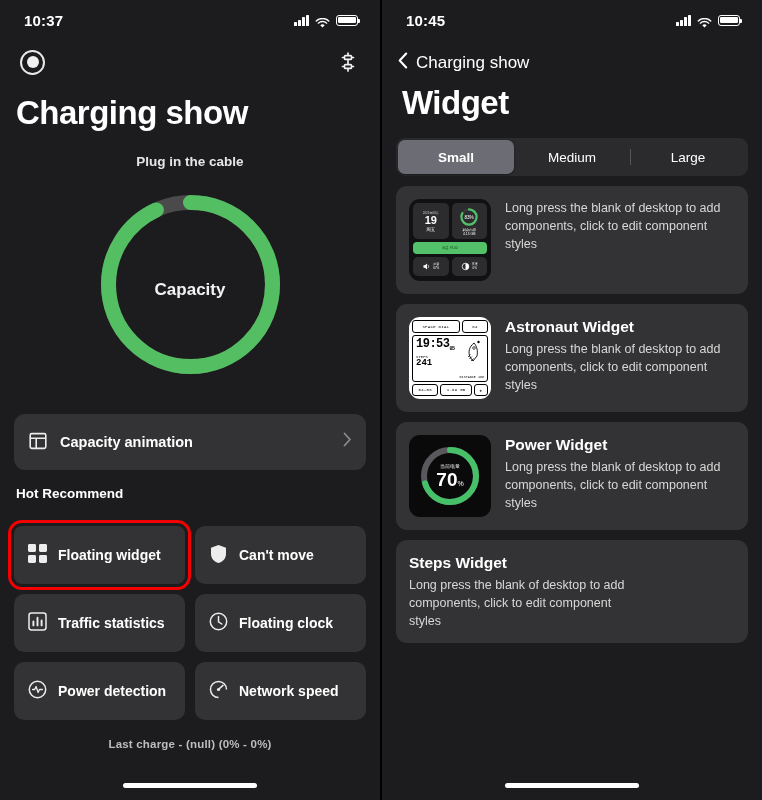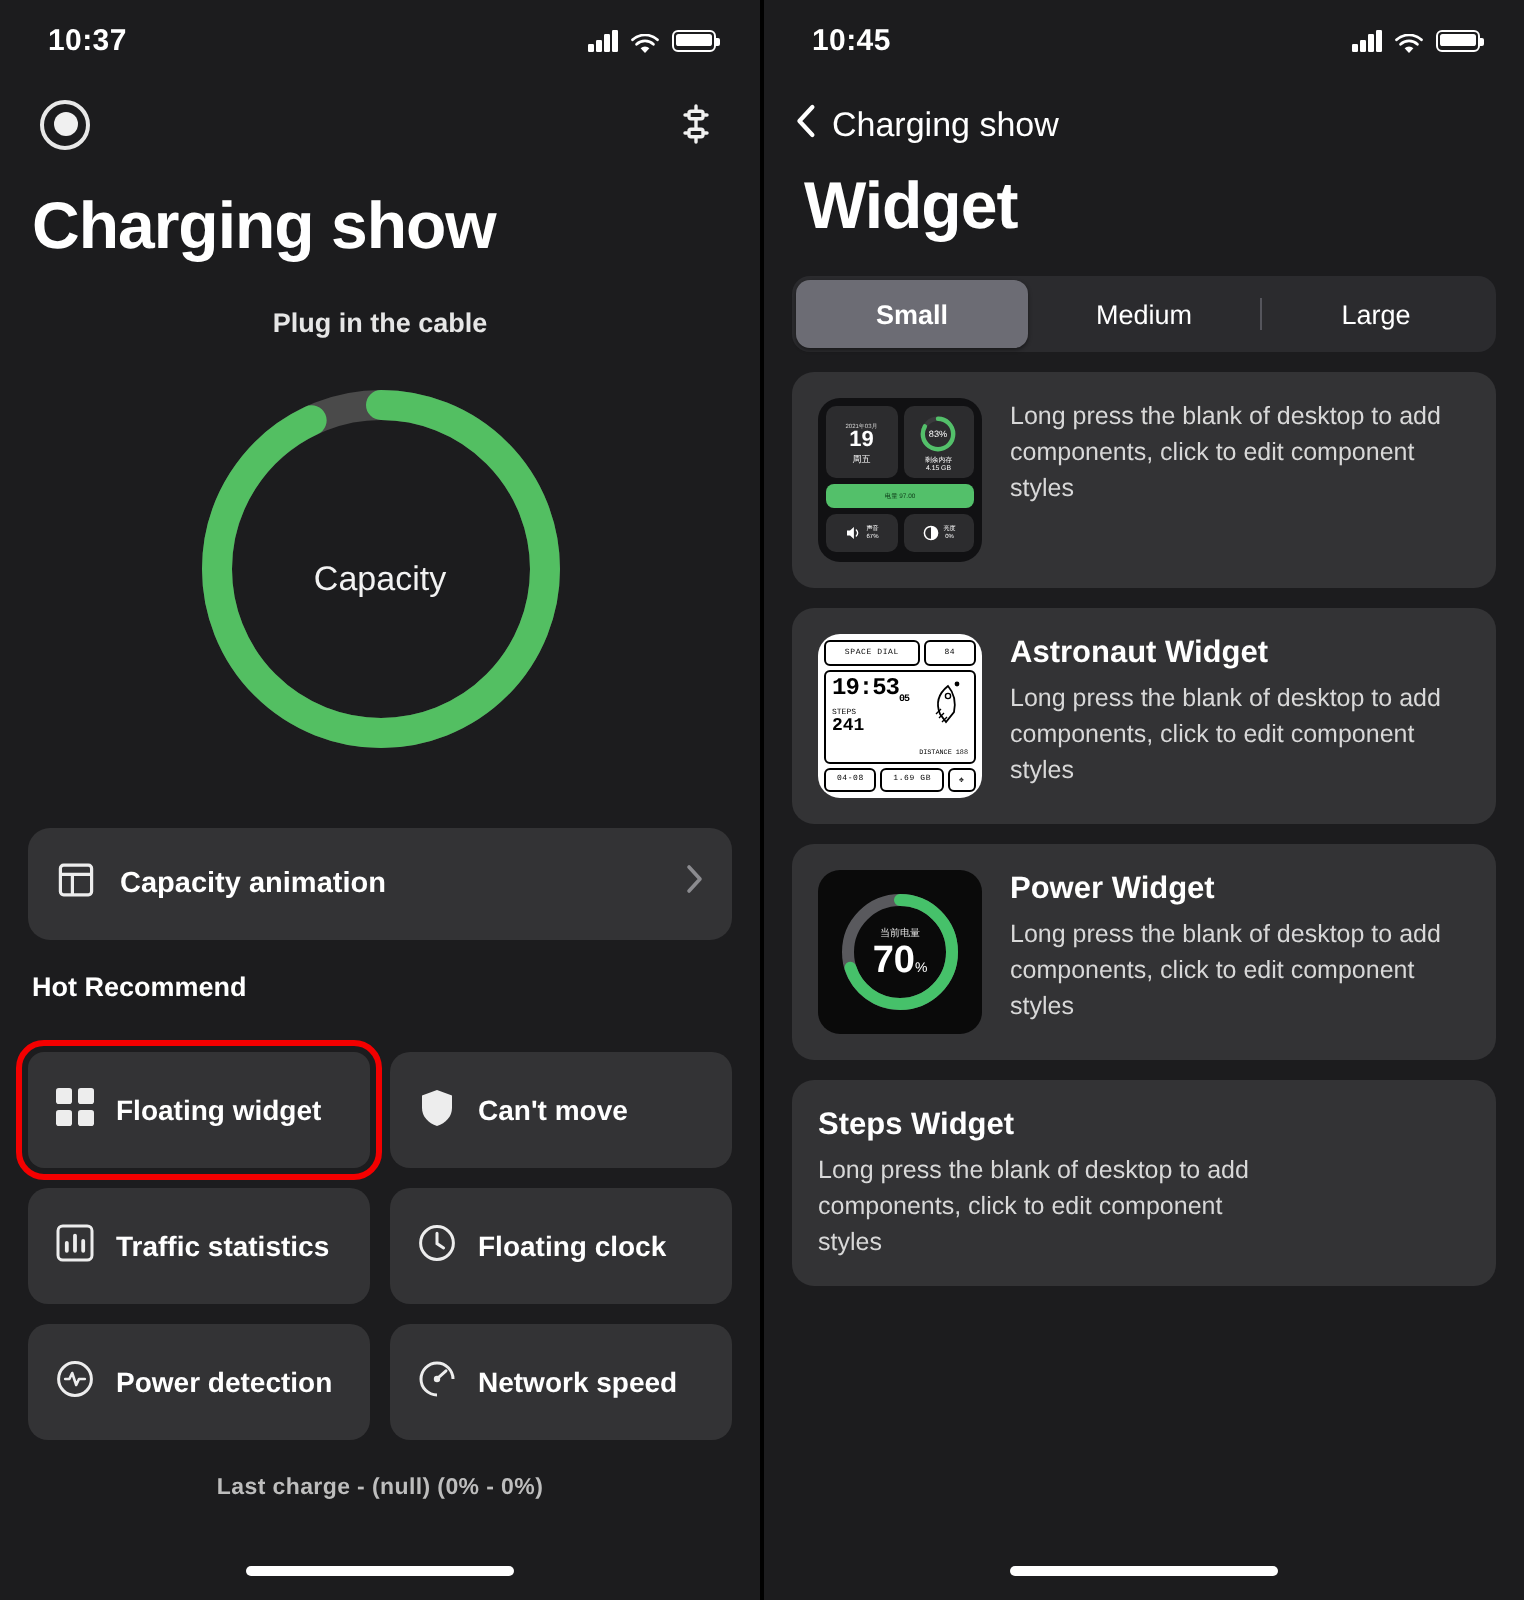--- a/index.html
+++ b/index.html
@@ -64,21 +64,21 @@
   }
   .l-sub { text-align:center; color:#e6e6e6; font-size:13.5px; font-weight:600; margin-top:22px;}
 
   .ring-wrap { display:flex; justify-content:center; margin-top:18px; }
   .ring { position:relative; width:195px; height:195px; }
   .ring-center {
     position:absolute; inset:0; display:flex; flex-direction:column;
     align-items:center; justify-content:center; gap:0px;
   }
   .ring-pct { font-size:47px; font-weight:700; color:#fff; line-height:1; letter-spacing:-1px;}
-  .ring-label { font-size:17px; color:#f2f2f2; margin-top:10px; font-weight:400;}
+  .ring-label { font-size:17px; color:#f2f2f2; margin-top:10px; font-weight:700;}
 
   .row-card {
     margin:32px 14px 0 14px; background:#333335; border-radius:11px;
     height:56px; display:flex; align-items:center; padding:0 14px;
     color:#fff; font-size:14.5px; font-weight:600;
   }
   .row-card .lbl{ flex:1; margin-left:12px; }
   .chev { color:#8b8b8f; font-size:17px; font-weight:400; }
 
   .sec-title { color:#fff; font-size:13.5px; font-weight:700; margin:16px 0 25px 16px;}

